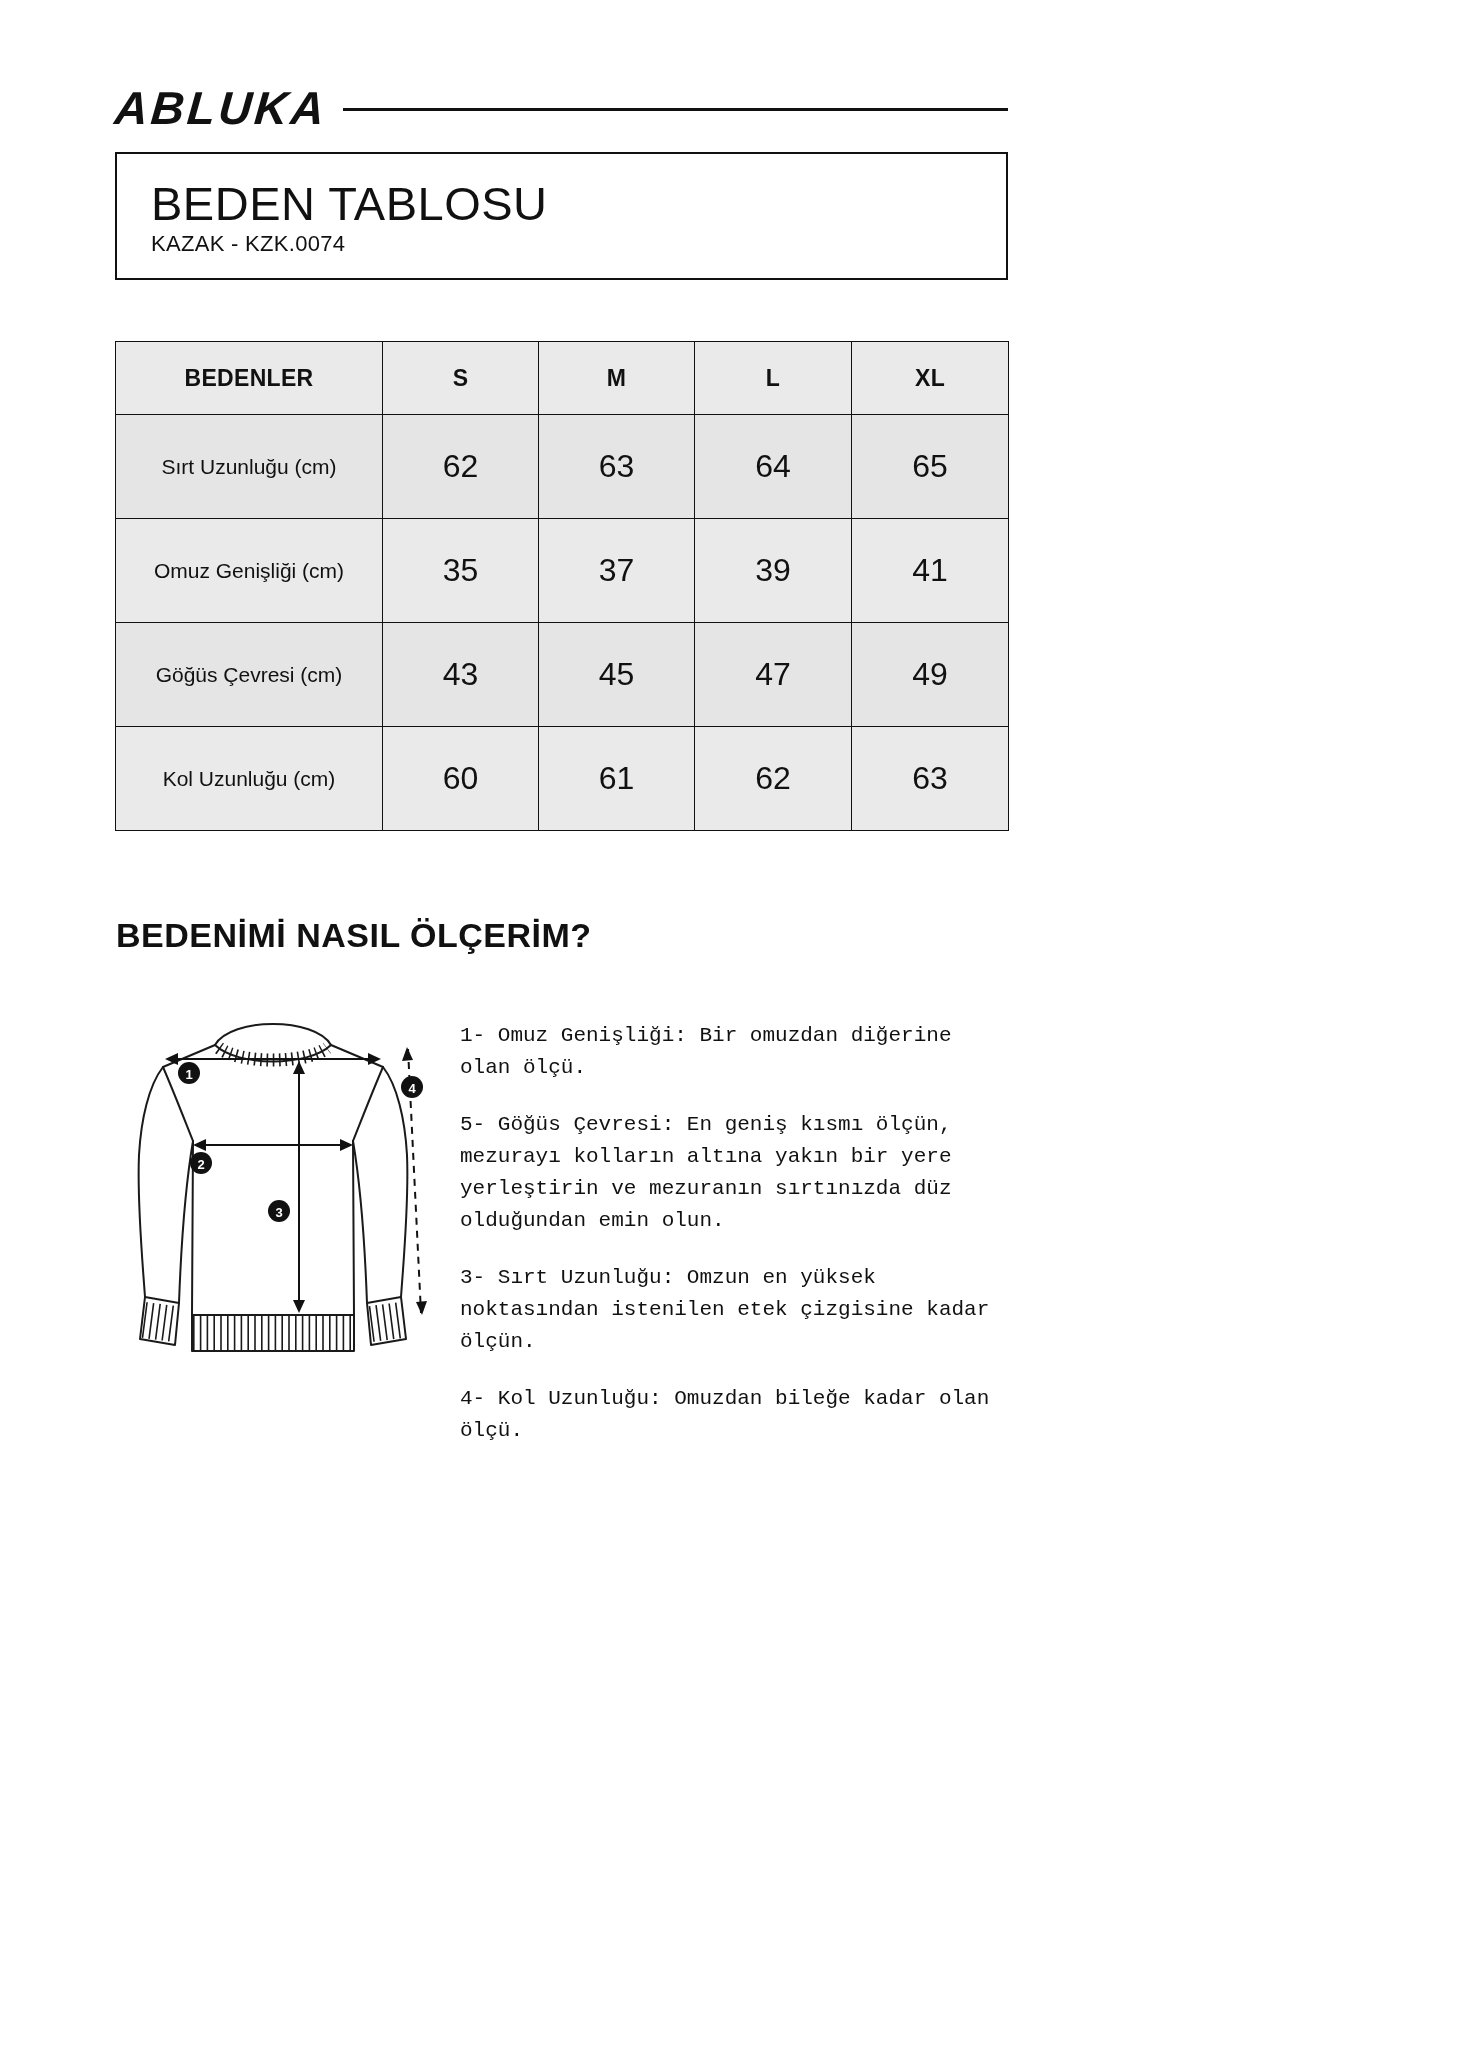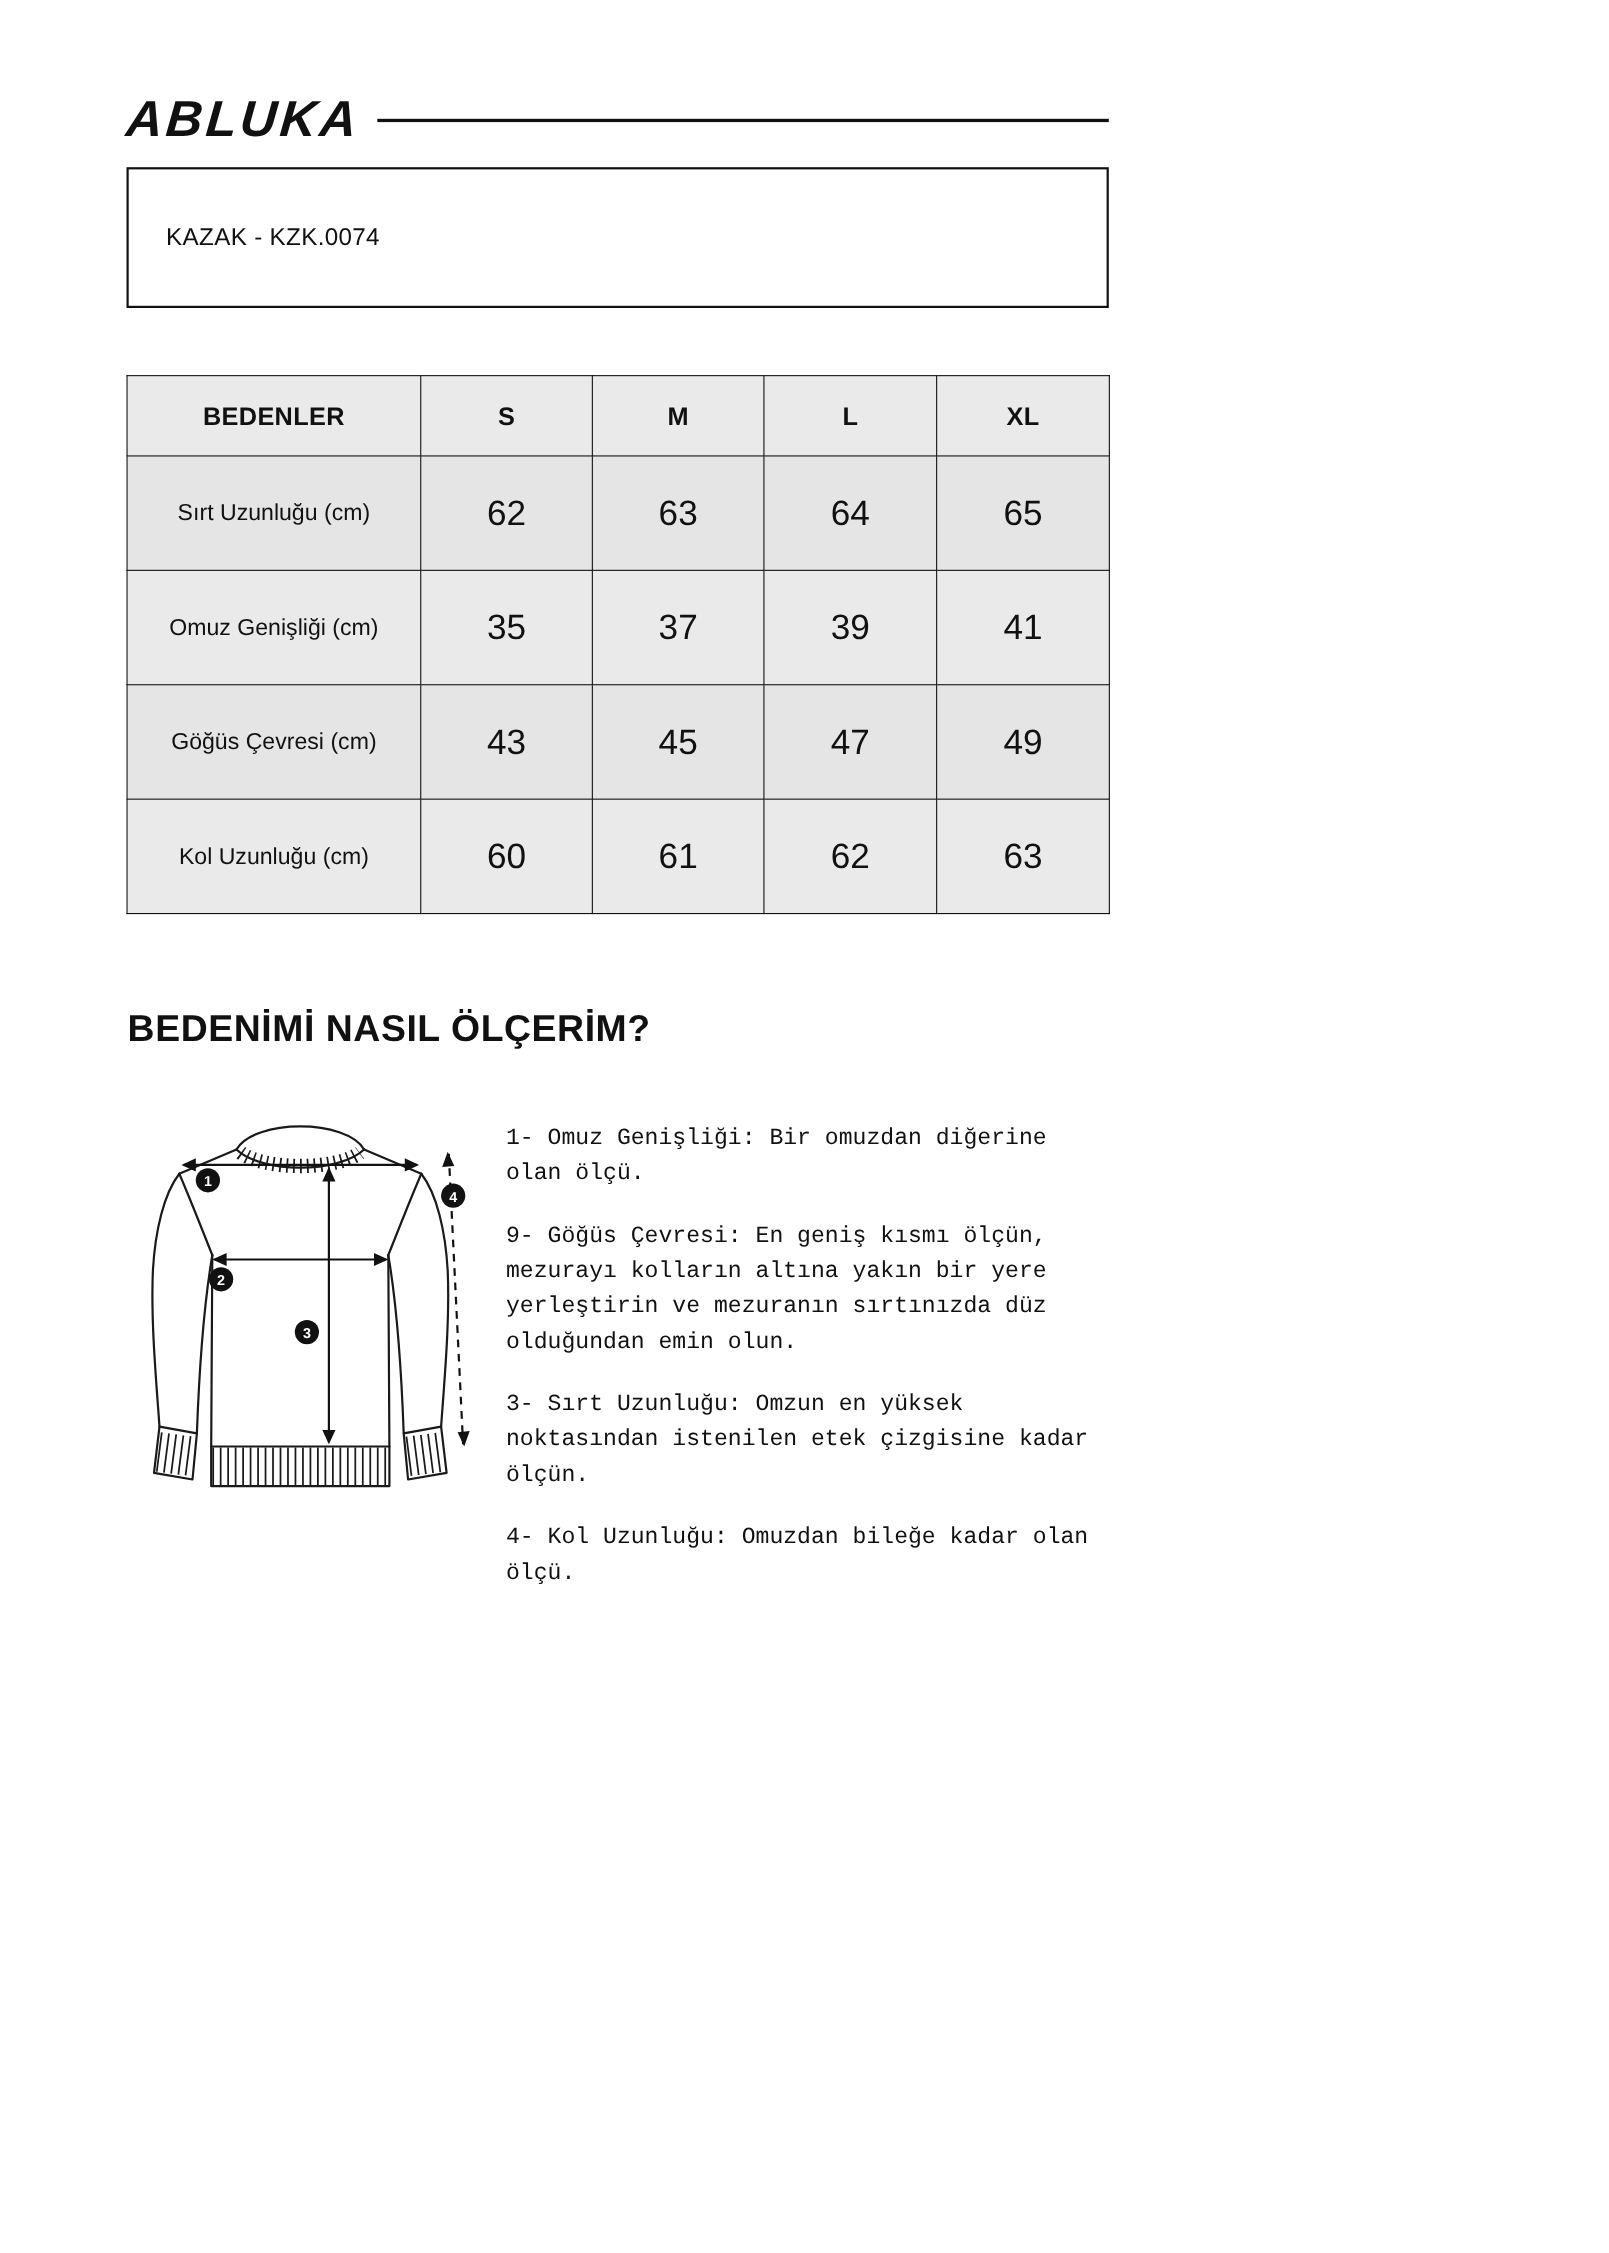--- a/index.html
+++ b/index.html
@@ -88,20 +88,21 @@
 <body>
 
 <div class="page">
 
   <div class="logo-row">
     <div class="logo-text">ABLUKA</div>
     <div class="logo-rule"></div>
   </div>
 
   <div class="title-box">
+    <div class="title">BEDEN TABLOSU</div>
     <div class="subtitle">KAZAK - KZK.0074</div>
   </div>
 
   <table class="size-table">
     <colgroup>
       <col style="width:267px">
       <col style="width:156px">
         <col style="width:156px">
         <col style="width:157px">
         <col style="width:157px">
@@ -211,18 +212,18 @@
       <text class="marker-num" x="176" y="209" text-anchor="middle" dominant-baseline="central">3</text>
     </g>
     <g>
       <circle class="marker-circle" cx="309" cy="84" r="11"></circle>
       <text class="marker-num" x="309" y="85" text-anchor="middle" dominant-baseline="central">4</text>
     </g>
   </svg>
 
   <div class="instructions">
     <p>1- Omuz Genişliği: Bir omuzdan diğerine olan ölçü.</p>
-    <p>9- Göğüs Çevresi: En geniş kısmı ölçün, mezurayı kolların altına yakın bir yere yerleştirin ve mezuranın sırtınızda düz olduğundan emin olun.</p>
+    <p>5- Göğüs Çevresi: En geniş kısmı ölçün, mezurayı kolların altına yakın bir yere yerleştirin ve mezuranın sırtınızda düz olduğundan emin olun.</p>
     <p>3- Sırt Uzunluğu: Omzun en yüksek noktasından istenilen etek çizgisine kadar ölçün.</p>
     <p>4- Kol Uzunluğu: Omuzdan bileğe kadar olan ölçü.</p>
   </div>
 
 </div>
 
 </body></html>

